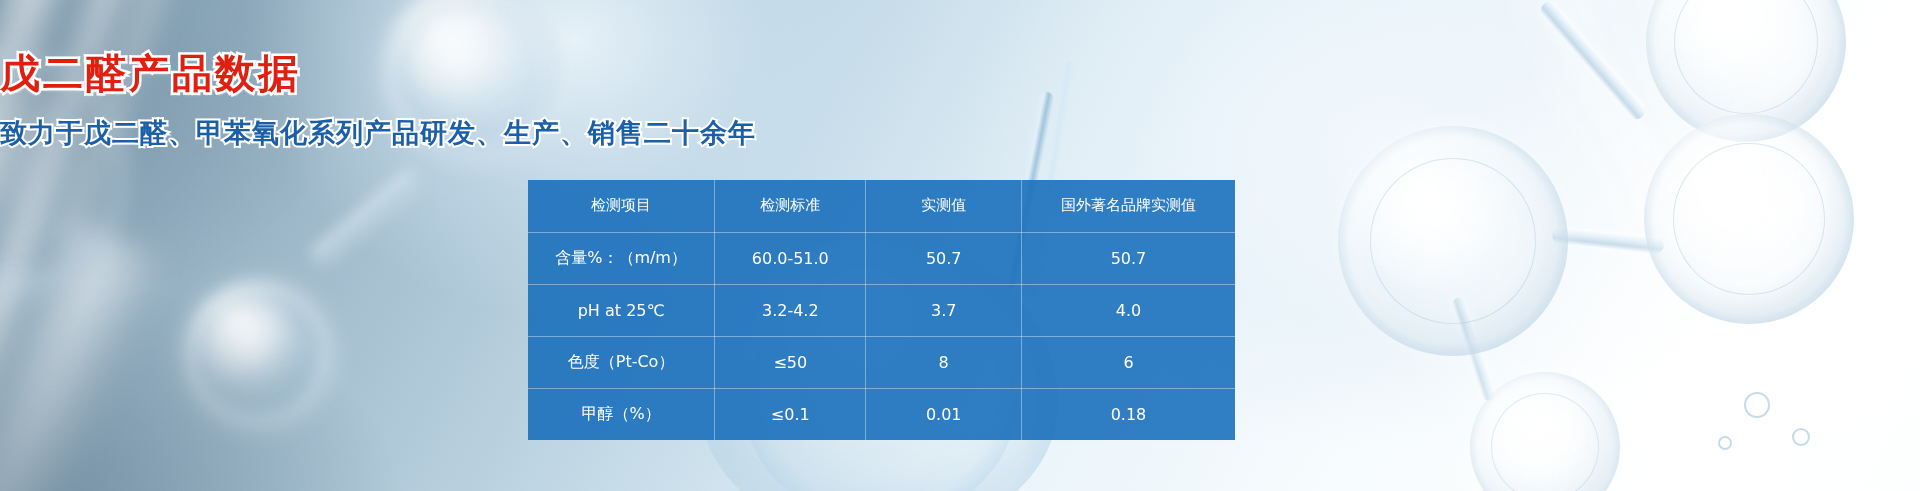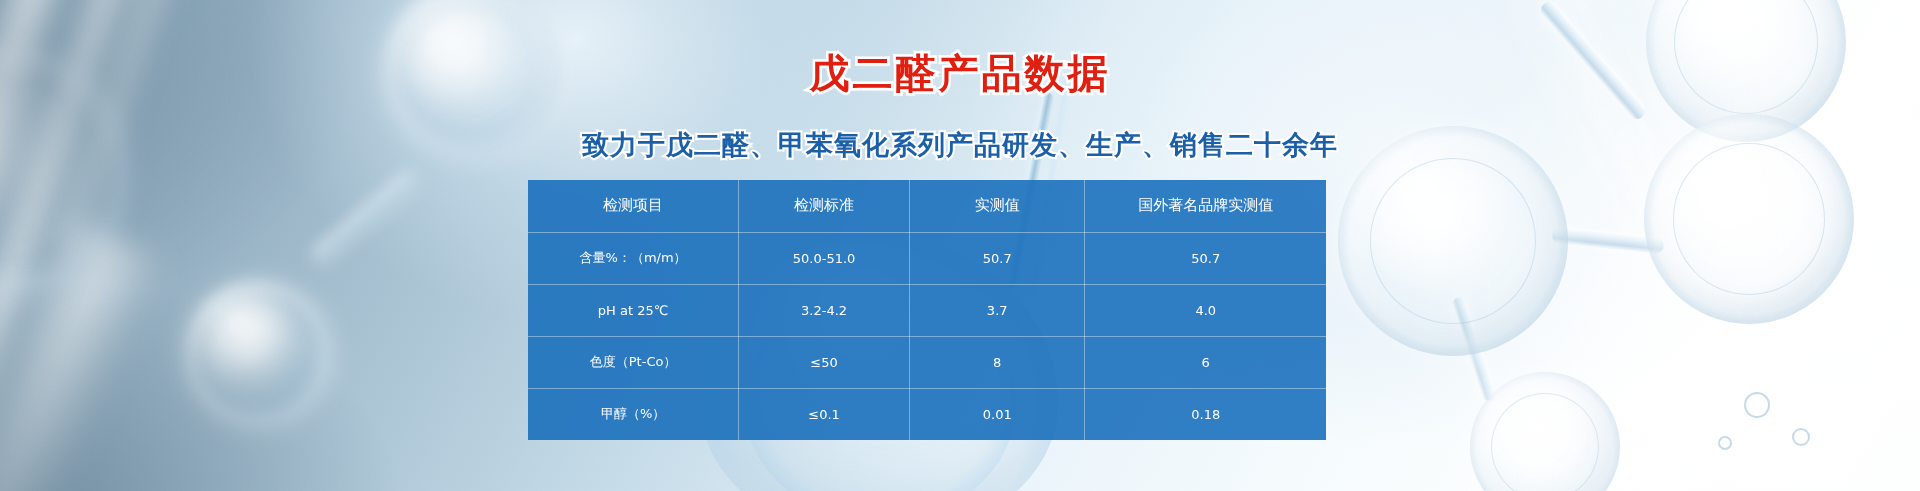--- a/index.html
+++ b/index.html
@@ -99,58 +99,58 @@
     position:absolute; left:1046px; top:60px;
     width:10px; height:240px;
     background:linear-gradient(90deg, rgba(255,255,255,0), rgba(210,232,246,.7) 45%, rgba(255,255,255,0));
     transform:rotate(9deg); border-radius:10px;
   }
 
   
   .mini{ position:absolute; border-radius:50%; border:2px solid rgba(150,190,216,.55); background:radial-gradient(circle at 38% 32%, rgba(255,255,255,.8), rgba(255,255,255,.05)); }
 
   
-  .headings{ position:absolute; left:0; right:0; top:52px; text-align:center; z-index:6; }
+  .headings{ position:absolute; left:0; right:0; top:52px; z-index:6; }
   .title{
     font-size:40px; font-weight:bold; letter-spacing:3px;
     color:#e01f10; line-height:1.08;
     -webkit-text-stroke:5px #ffffff;
     paint-order: stroke fill;
     text-shadow: 0 2px 3px rgba(255,255,255,.9);
     font-family:"DejaVu Sans","Liberation Sans",sans-serif;
   }
   .subtitle{
-    margin-top:32px;
+    margin-top:20px;
     font-size:27px; font-weight:bold; letter-spacing:1px;
     color:#1a5fa8;
     -webkit-text-stroke:4px #ffffff;
     paint-order: stroke fill;
     text-shadow:0 1px 2px rgba(255,255,255,.95);
     font-family:"DejaVu Sans","Liberation Sans",sans-serif;
   }
 
   
   .table-wrap{
     position:absolute; left:528px; top:180px;
-    width:798px; z-index:7;
+    width:707px; z-index:7;
   }
   table.spec{
     width:100%; border-collapse:collapse;
     background:rgba(27,112,188,.90);
     table-layout:fixed;
   }
   table.spec col.c1{ width:26.4%; }
   table.spec col.c2{ width:21.4%; }
   table.spec col.c3{ width:22.0%; }
   table.spec col.c4{ width:30.2%; }
   table.spec th, table.spec td{
     height:52px;
     text-align:center;
     color:#ffffff;
-    font-size:13px;
+    font-size:16px;
     font-weight:normal;
     border-right:1px solid rgba(255,255,255,.38);
     border-bottom:1px solid rgba(255,255,255,.38);
     font-family:"DejaVu Sans","Liberation Sans",sans-serif;
     white-space:nowrap;
   }
   table.spec th{ font-size:15px; }
   table.spec tr td:last-child, table.spec tr th:last-child{ border-right:none; }
   table.spec tr:last-child td{ border-bottom:none; }
 </style>
@@ -209,21 +209,21 @@
         <tr>
           <th>检测项目</th>
           <th>检测标准</th>
           <th>实测值</th>
           <th>国外著名品牌实测值</th>
         </tr>
       </thead>
       <tbody>
         <tr>
           <td>含量%：（m/m）</td>
-          <td>50.0-51.0</td>
+          <td>60.0-51.0</td>
           <td>50.7</td>
           <td>50.7</td>
         </tr>
         <tr>
           <td>pH at 25℃</td>
           <td>3.2-4.2</td>
           <td>3.7</td>
           <td>4.0</td>
         </tr>
         <tr>

